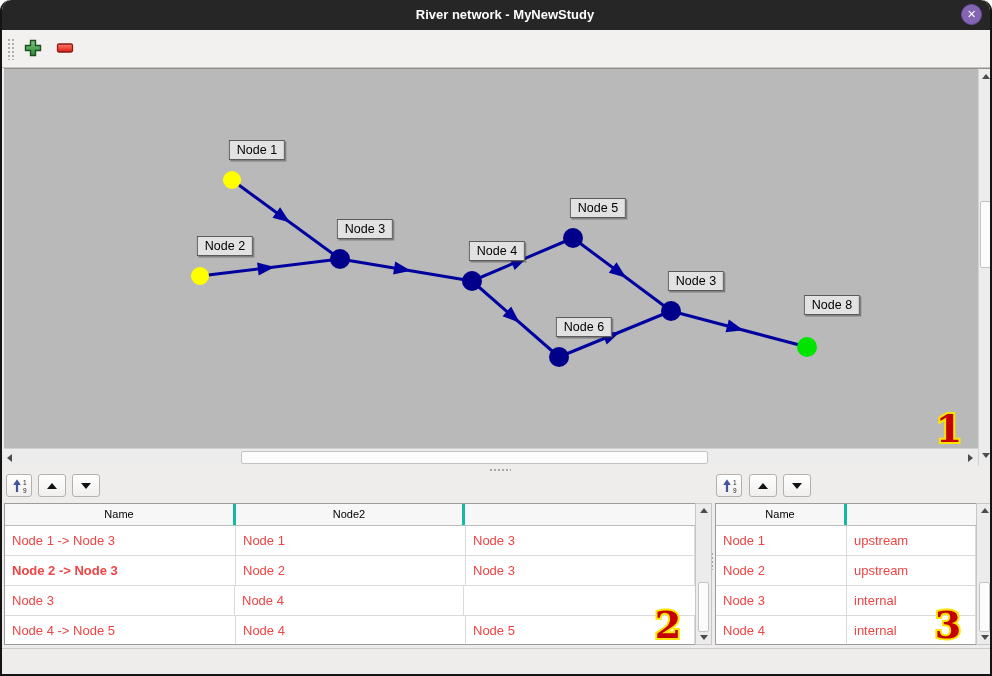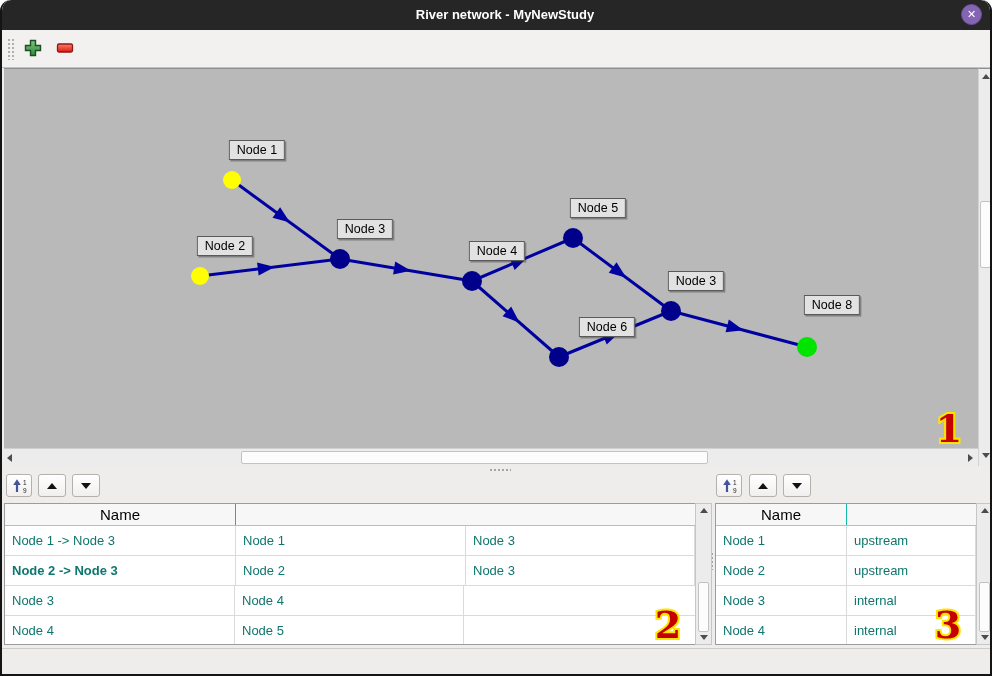--- a/index.html
+++ b/index.html
@@ -53,24 +53,24 @@
   .splitter-v { position: absolute; left: 708px; top: 86px; width: 4px; height: 18px;
     background-image: radial-gradient(#a9a49f 0.8px, transparent 1px); background-size: 4px 4px; }
   .tool-btn { position: absolute; top: 8px; height: 23px;
     background: linear-gradient(#ffffff, #f1efee); border: 1px solid #b4b0ac;
     border-radius: 3px; display: flex; align-items: center; justify-content: center; }
   .tri-up   { width: 0; height: 0; border-left: 5px solid transparent; border-right: 5px solid transparent; border-bottom: 6px solid #111; }
   .tri-down { width: 0; height: 0; border-left: 5px solid transparent; border-right: 5px solid transparent; border-top: 6px solid #111; }
   
   .dtable { position: absolute; background: #fff; border: 1px solid #9c9c9c; overflow: hidden; }
   .hrow { display: flex; height: 22px; background: #f7f7f7; border-bottom: 1px solid #bcbcbc; }
-  .hcell { font-size: 15px; line-height: 21px; text-align: center; color: #000;
-    border-right: 1px solid #14b8a6; overflow: hidden; white-space: nowrap; }
+  .hcell { font-size: 11px; line-height: 21px; text-align: center; color: #000;
+    border-right: 3px solid #14b8a6; overflow: hidden; white-space: nowrap; }
   .drow { display: flex; height: 30px; border-bottom: 1px solid #dadada; background: #fff; }
-  .dcell { font-size: 13px; line-height: 29px; padding-left: 7px; color: #0f766e;
+  .dcell { font-size: 13px; line-height: 29px; padding-left: 7px; color: #ef4444;
     border-right: 1px solid #dadada; overflow: hidden; white-space: nowrap; }
   .tscroll { position: absolute; width: 17px; background: #ececec; border: 1px solid #c6c6c6; }
   
   .statusbar { position: absolute; left: 0; right: 0; top: 648px; height: 26px;
     background: #efedeb; border-top: 1px solid #cfccc8; }
   .overlay { position: absolute; left: 0; top: 0; pointer-events: none; }
 </style>
 </head>
 <body>
 
@@ -134,21 +134,21 @@
         <circle cx="569" cy="169" r="10" fill="#00008b"></circle>
         <circle cx="555" cy="288" r="10" fill="#00008b"></circle>
         <circle cx="667" cy="242" r="10" fill="#00008b"></circle>
         <circle cx="803" cy="278" r="10" fill="#00e400"></circle>
       </svg>
   <div class="nlabel" style="left: 253px; top: 81px;">Node 1</div>
       <div class="nlabel" style="left: 221px; top: 177px;">Node 2</div>
       <div class="nlabel" style="left: 361px; top: 160px;">Node 3</div>
       <div class="nlabel" style="left: 493px; top: 182px;">Node 4</div>
       <div class="nlabel" style="left: 594px; top: 139px;">Node 5</div>
-      <div class="nlabel" style="left: 580px; top: 258px; margin-left: 23px;">Node 6</div>
+      <div class="nlabel" style="left: 580px; top: 258px;">Node 6</div>
       <div class="nlabel" style="left: 692px; top: 212px;">Node 3</div>
       <div class="nlabel" style="left: 828px; top: 236px;">Node 8</div>
     </div>
 
   <div class="vscroll">
     <div class="sb-arrow ar-up" style="left:3px; top:5px;"></div>
     <div class="vthumb" style="top:132px; height:67px;"></div>
     <div class="sb-arrow ar-down" style="left:3px; top:384px;"></div>
   </div>
 
@@ -188,36 +188,38 @@
     <div class="tool-btn" style="left:747px; width:28px;">
       <div class="tri-up"></div>
     </div>
     <div class="tool-btn" style="left:781px; width:28px;">
       <div class="tri-down"></div>
     </div>
 
     <div class="dtable" id="links-table" style="left:2px; top:37px; width:692px; height:142px;">
         <div class="hrow">
           <div class="hcell" style="width: 231px;">Name</div>
+          <div class="hcell" style="width: 229px;">Node2</div>
         </div>
         <div class="drow">
           <div class="dcell" style="width: 231px;">Node 1 -&gt; Node 3</div>
           <div class="dcell" style="width: 230px;">Node 1</div>
           <div class="dcell" style="width: 229px;">Node 3</div>
         </div>
         <div class="drow">
           <div class="dcell" style="width: 231px; font-weight: bold;">Node 2 -&gt; Node 3</div>
           <div class="dcell" style="width: 230px;">Node 2</div>
           <div class="dcell" style="width: 229px;">Node 3</div>
         </div>
         <div class="drow">
           <div class="dcell" style="width: 230px;">Node 3</div>
           <div class="dcell" style="width: 229px;">Node 4</div>
         </div>
         <div class="drow">
+          <div class="dcell" style="width: 231px;">Node 4 -&gt; Node 5</div>
           <div class="dcell" style="width: 230px;">Node 4</div>
           <div class="dcell" style="width: 229px;">Node 5</div>
         </div>
       </div>
     <div class="tscroll" style="left:693px; top:37px; height:142px;">
       <div class="sb-arrow ar-up" style="left:4px; top:4px;"></div>
       <div class="vthumb" style="left:2px; width:11px; top:78px; height:50px;"></div>
       <div class="sb-arrow ar-down" style="left:4px; top:131px;"></div>
     </div>
 

